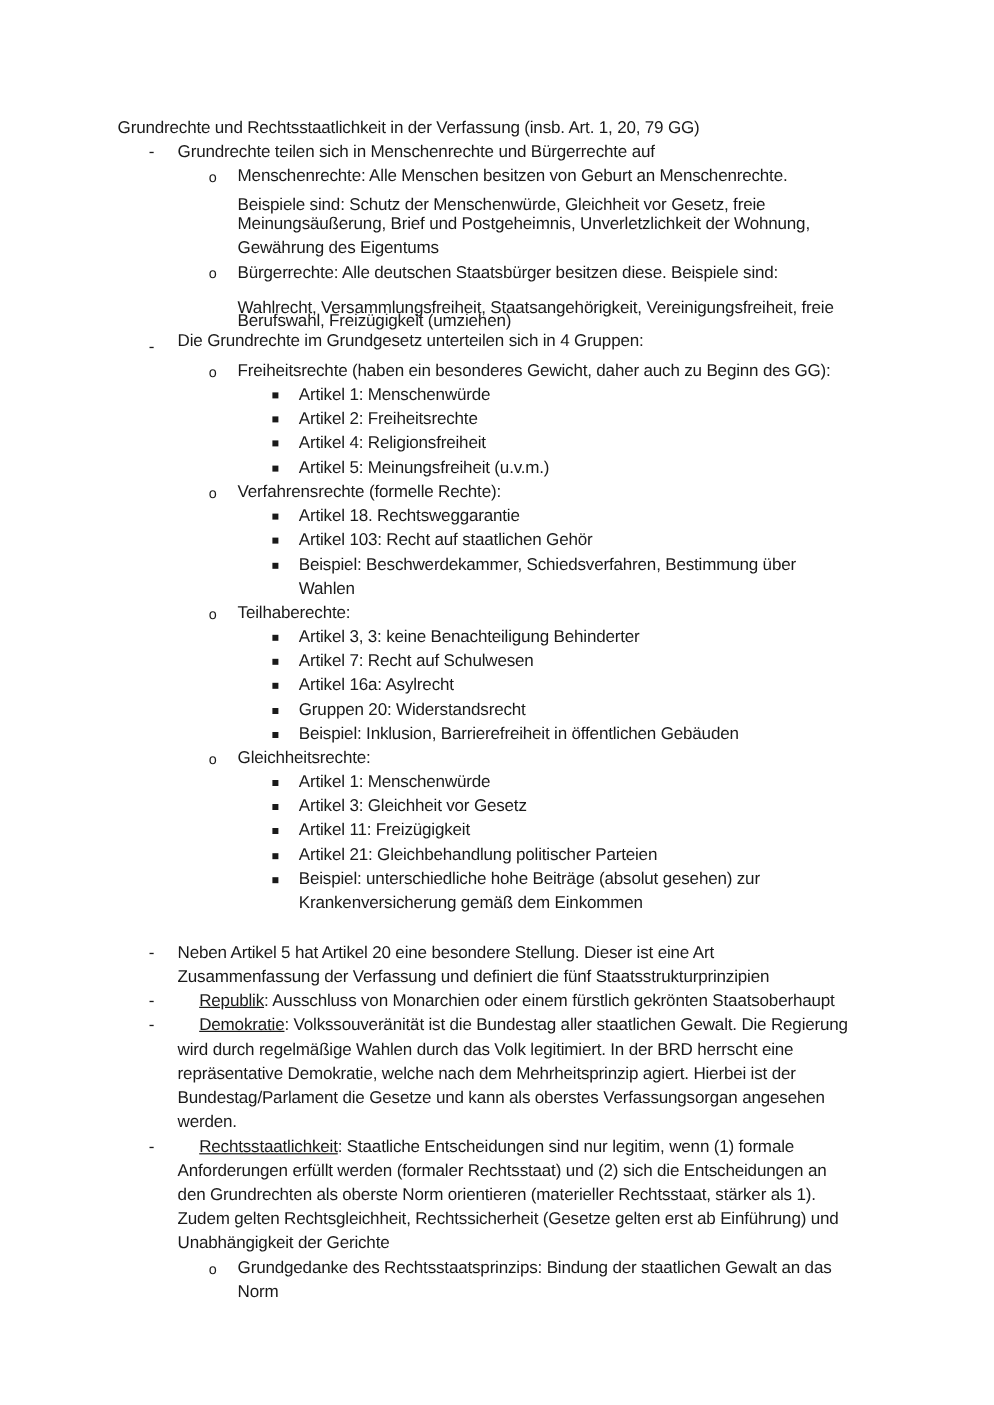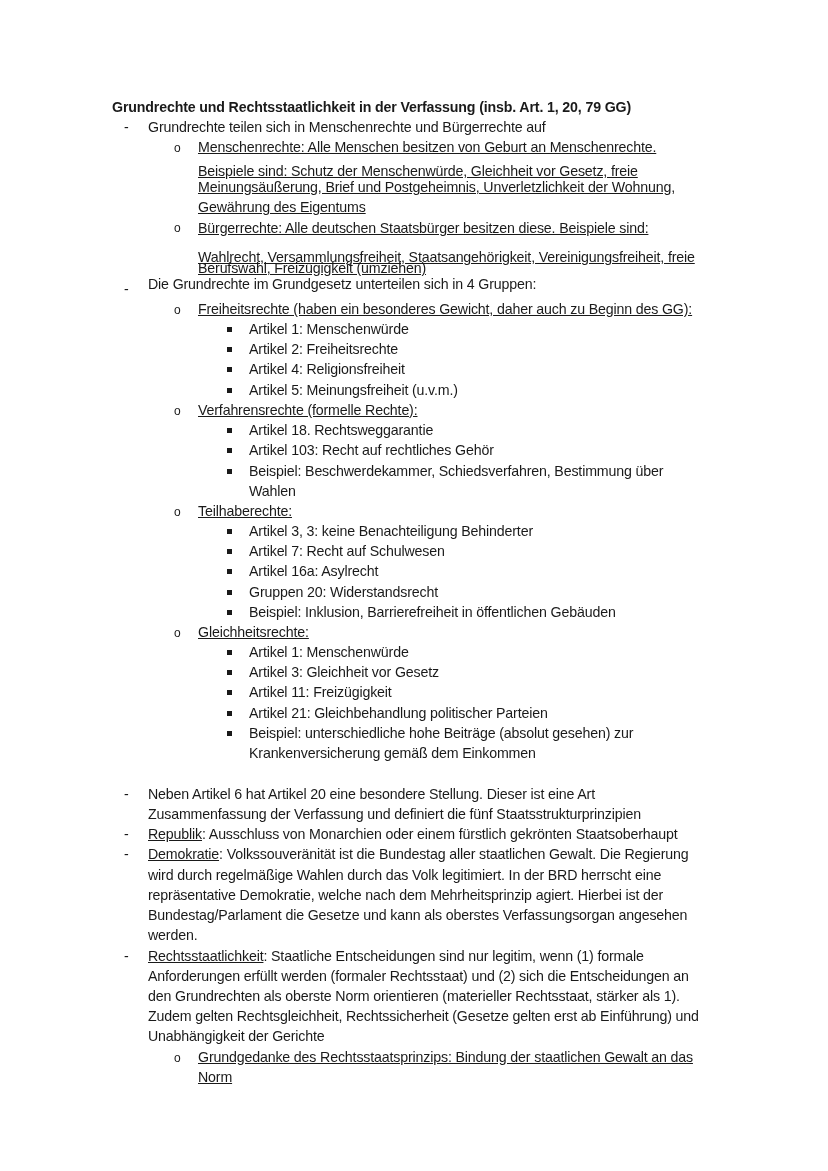--- a/index.html
+++ b/index.html
@@ -6,34 +6,34 @@
   body {
     width: 828px; height: 1171px; position: relative; overflow: hidden;
     font-family: "Liberation Sans", sans-serif;
     color: #1a1a1a;
     font-size: 14.2px;
     line-height: 20.2px;
     letter-spacing: -0.15px;
   }
   .page { position: absolute; left: 0; top: 97px; width: 828px; }
   .title {
-    position: absolute; left: 112px; top: 0; font-weight: bold; white-space: nowrap;
+    position: absolute; left: 98px; top: 0; font-weight: normal; white-space: nowrap;
   }
   .row { position: absolute; white-space: nowrap; }
   .l1 { left: 148px; }
-  .l2 { left: 198px; text-decoration: underline; }
+  .l2 { left: 198px; }
   .l3 { left: 249px; }
   .mk { position: absolute; }
   .dash { left: 124px; }
   .circ { left: 174px; font-size: 12px; }
   .sq {
     left: 227px; width: 5px; height: 5px; background: #1a1a1a;
     margin-top: 8px;
   }
-  .u { text-decoration: underline; }
+  .u { text-decoration: underline; margin-left: 18px; }
 </style>
 </head>
 <body>
 
 <div class="page">
   <div class="title" style="top:0px">Grundrechte und Rechtsstaatlichkeit in der Verfassung (insb. Art. 1, 20, 79 GG)</div>
 
   <span class="mk dash" style="top:20px">-</span>
   <div class="row l1" style="top:20px">Grundrechte teilen sich in Menschenrechte und Bürgerrechte auf</div>
 
@@ -60,21 +60,21 @@
   <span class="mk sq" style="top:262px"></span>
   <div class="row l3" style="top:262px">Artikel 4: Religionsfreiheit</div>
   <span class="mk sq" style="top:283px"></span>
   <div class="row l3" style="top:283px">Artikel 5: Meinungsfreiheit (u.v.m.)</div>
 
   <span class="mk circ" style="top:304px">o</span>
   <div class="row l2" style="top:303px">Verfahrensrechte (formelle Rechte):</div>
   <span class="mk sq" style="top:323px"></span>
   <div class="row l3" style="top:323px">Artikel 18. Rechtsweggarantie</div>
   <span class="mk sq" style="top:343px"></span>
-  <div class="row l3" style="top:343px">Artikel 103: Recht auf rechtliches Gehör</div>
+  <div class="row l3" style="top:343px">Artikel 103: Recht auf staatlichen Gehör</div>
   <span class="mk sq" style="top:364px"></span>
   <div class="row l3" style="top:364px">Beispiel: Beschwerdekammer, Schiedsverfahren, Bestimmung über</div>
   <div class="row l3" style="top:384px">Wahlen</div>
 
   <span class="mk circ" style="top:405px">o</span>
   <div class="row l2" style="top:404px">Teilhaberechte:</div>
   <span class="mk sq" style="top:424px"></span>
   <div class="row l3" style="top:424px">Artikel 3, 3: keine Benachteiligung Behinderter</div>
   <span class="mk sq" style="top:444px"></span>
   <div class="row l3" style="top:444px">Artikel 7: Recht auf Schulwesen</div>
@@ -93,21 +93,21 @@
   <div class="row l3" style="top:565px">Artikel 3: Gleichheit vor Gesetz</div>
   <span class="mk sq" style="top:585px"></span>
   <div class="row l3" style="top:585px">Artikel 11: Freizügigkeit</div>
   <span class="mk sq" style="top:606px"></span>
   <div class="row l3" style="top:606px">Artikel 21: Gleichbehandlung politischer Parteien</div>
   <span class="mk sq" style="top:626px"></span>
   <div class="row l3" style="top:626px">Beispiel: unterschiedliche hohe Beiträge (absolut gesehen) zur</div>
   <div class="row l3" style="top:646px">Krankenversicherung gemäß dem Einkommen</div>
 
   <span class="mk dash" style="top:687px">-</span>
-  <div class="row l1" style="top:687px">Neben Artikel 6 hat Artikel 20 eine besondere Stellung. Dieser ist eine Art</div>
+  <div class="row l1" style="top:687px">Neben Artikel 5 hat Artikel 20 eine besondere Stellung. Dieser ist eine Art</div>
   <div class="row l1" style="top:707px">Zusammenfassung der Verfassung und definiert die fünf Staatsstrukturprinzipien</div>
 
   <span class="mk dash" style="top:727px">-</span>
   <div class="row l1" style="top:727px"><span class="u">Republik</span><span>: Ausschluss von Monarchien oder einem fürstlich gekrönten Staatsoberhaupt</span></div>
 
   <span class="mk dash" style="top:747px">-</span>
   <div class="row l1" style="top:747px"><span class="u">Demokratie</span><span>: Volkssouveränität ist die Bundestag aller staatlichen Gewalt. Die Regierung</span></div>
   <div class="row l1" style="top:768px">wird durch regelmäßige Wahlen durch das Volk legitimiert. In der BRD herrscht eine</div>
   <div class="row l1" style="top:788px">repräsentative Demokratie, welche nach dem Mehrheitsprinzip agiert. Hierbei ist der</div>
   <div class="row l1" style="top:808px">Bundestag/Parlament die Gesetze und kann als oberstes Verfassungsorgan angesehen</div>

